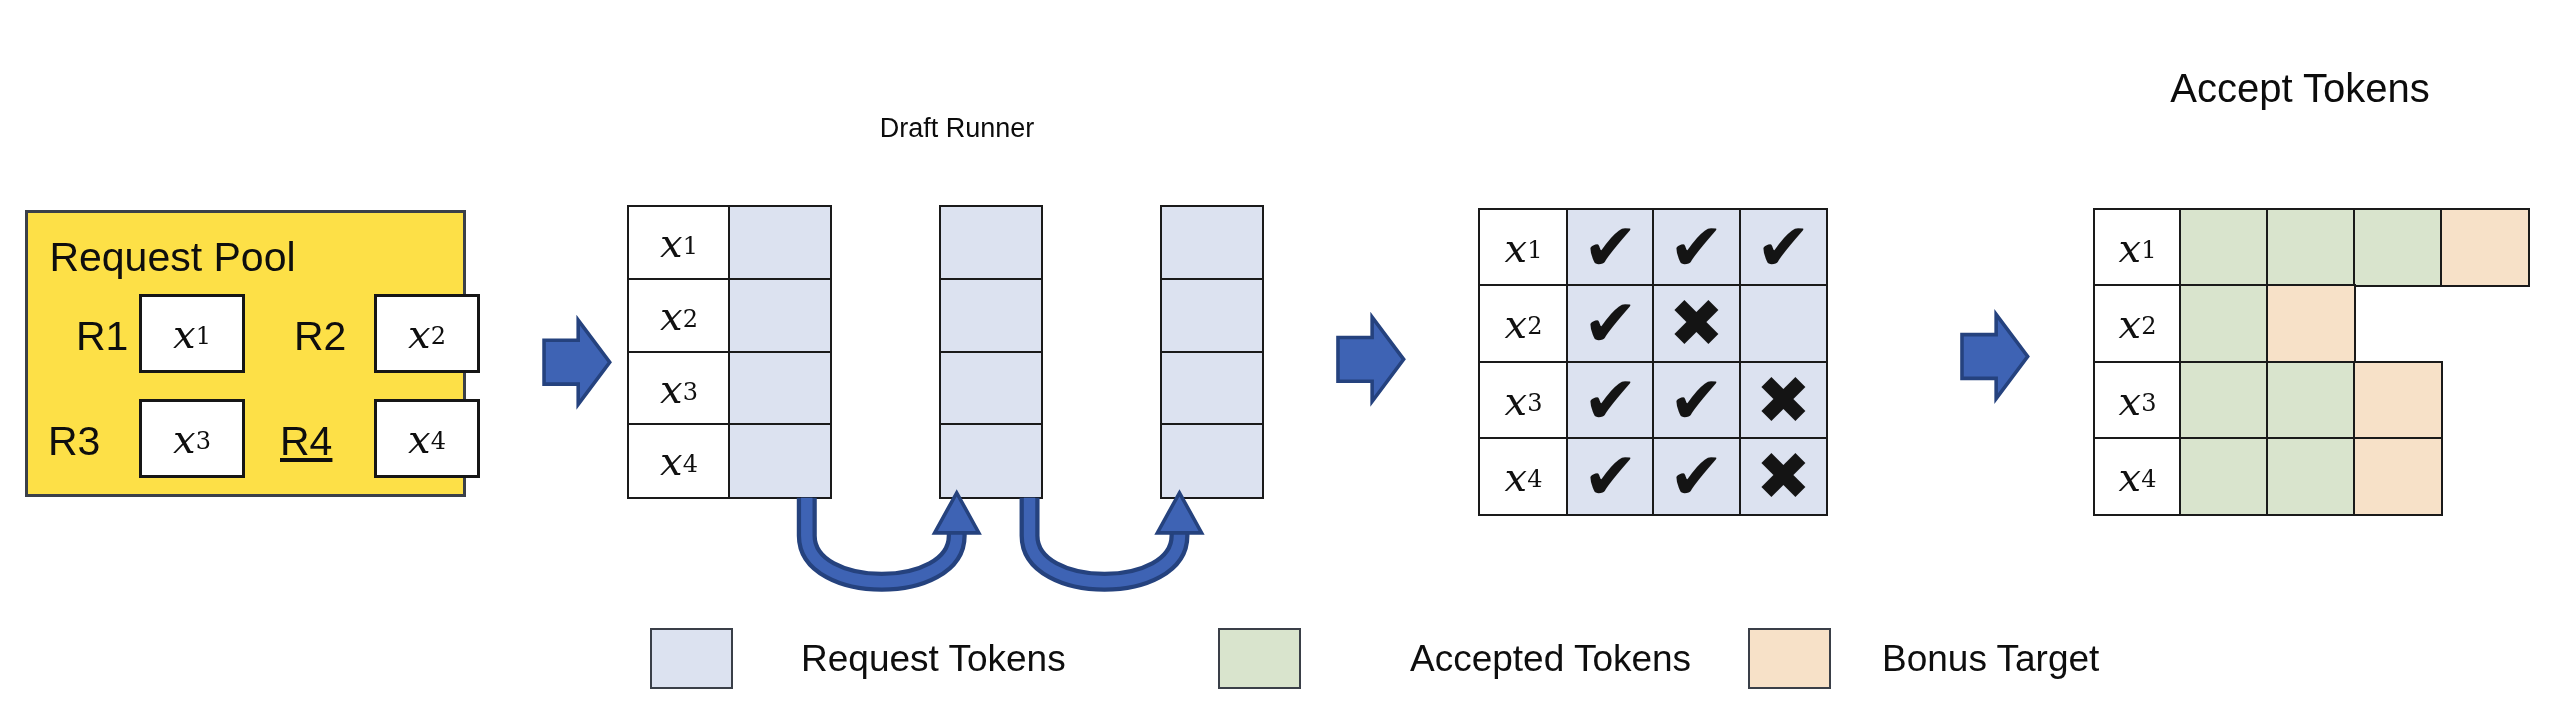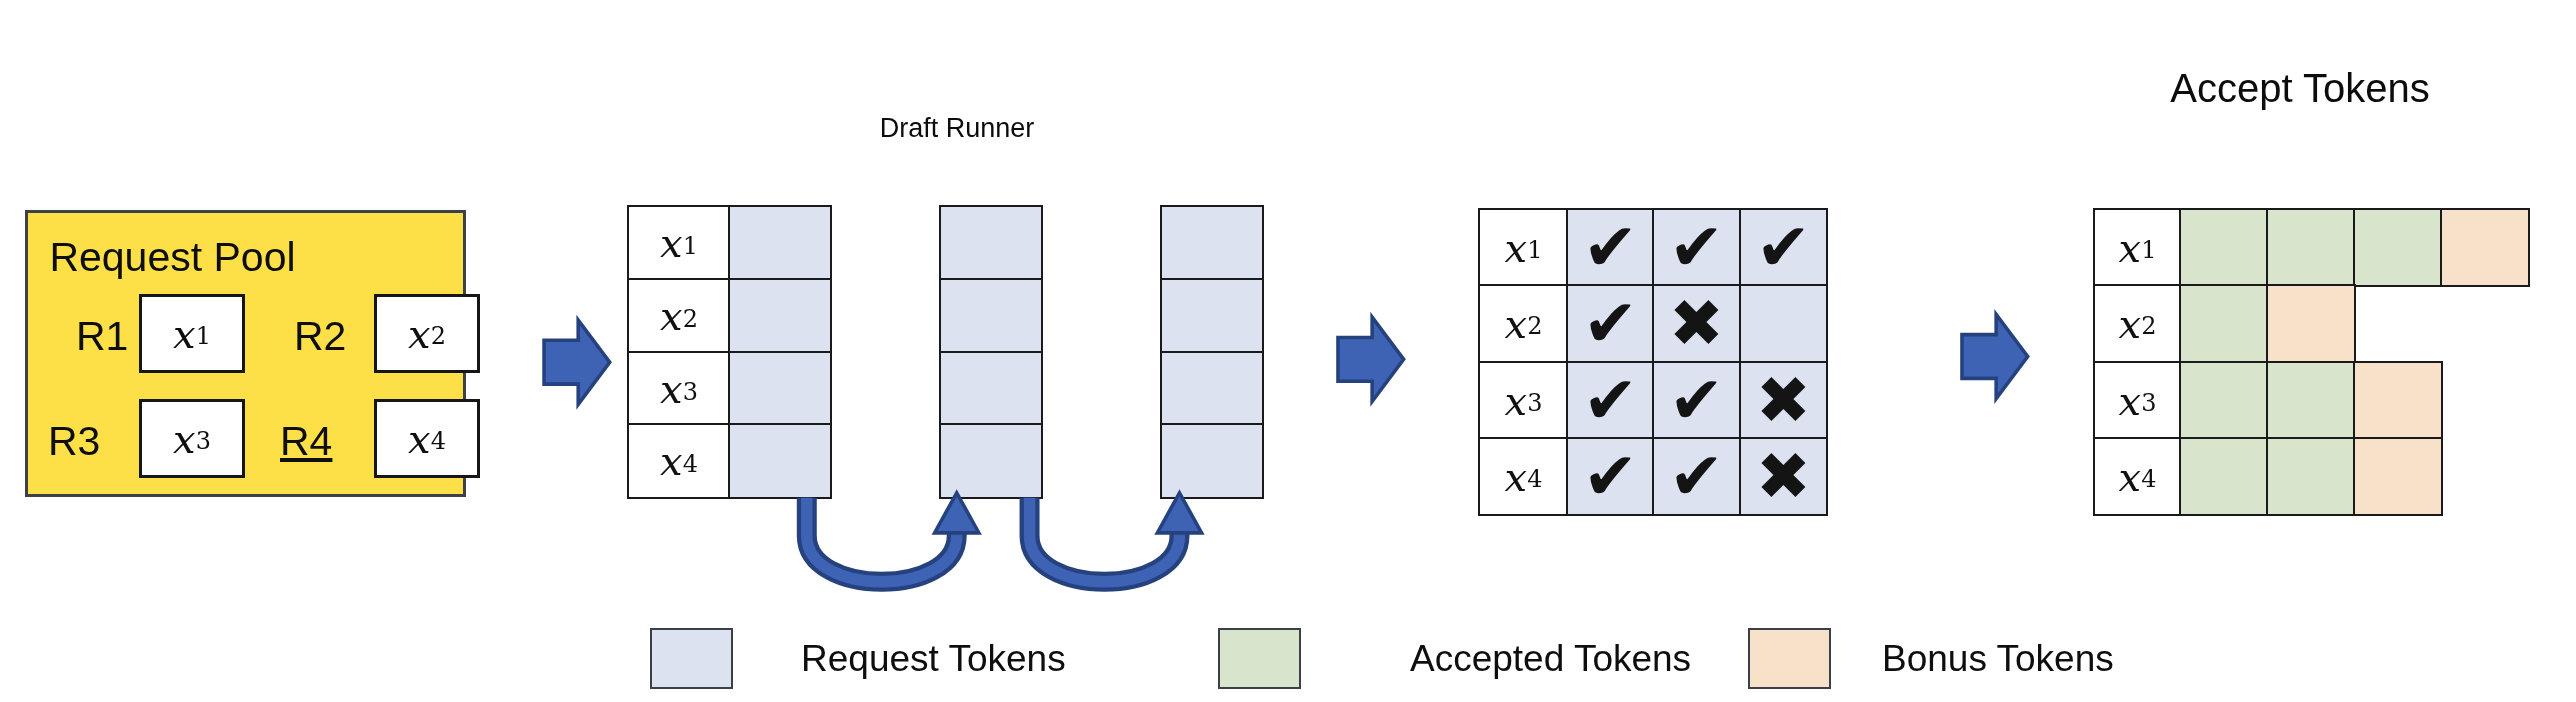--- a/index.html
+++ b/index.html
@@ -151,21 +151,21 @@
       <div class="cell" style="left: 173px; top: 229px; width: 90px; height: 79px; background: rgb(217, 228, 205);"></div>
       <div class="cell" style="left: 260px; top: 229px; width: 90px; height: 79px; background: rgb(247, 225, 200);"></div>
     </div>
 
   <div id="legend">
       <div class="swatch" style="left: 650px; background: rgb(220, 226, 240);"></div>
       <div class="legend-label" style="left: 801px;">Request Tokens</div>
       <div class="swatch" style="left: 1218px; background: rgb(217, 228, 205);"></div>
       <div class="legend-label" style="left: 1410px;">Accepted Tokens</div>
       <div class="swatch" style="left: 1748px; background: rgb(247, 225, 200);"></div>
-      <div class="legend-label" style="left: 1882px;">Bonus Tokens</div>
+      <div class="legend-label" style="left: 1882px;">Bonus Target</div>
     </div>
 
   <svg id="arrow-layer" width="2576" height="703" viewBox="0 0 3608 984">
       <polygon points="762,476.32 809.84,476.32 809.84,448 854,507 809.84,566 809.84,537.68 762,537.68" fill="#3E63B4" stroke="#25427E" stroke-width="5"></polygon>
       <polygon points="1874,472.32 1921.84,472.32 1921.84,444 1966,503 1921.84,562 1921.84,533.68 1874,533.68" fill="#3E63B4" stroke="#25427E" stroke-width="5"></polygon>
       <polygon points="2748,468.32 2795.84,468.32 2795.84,440 2840,499 2795.84,558 2795.84,529.68 2748,529.68" fill="#3E63B4" stroke="#25427E" stroke-width="5"></polygon>
       <path d="M 1130 697 L 1130 750 C 1130 836, 1340 836, 1340 750 L 1340 742" fill="none" stroke="#25427E" stroke-width="28"></path>
       <path d="M 1130 697 L 1130 750 C 1130 836, 1340 836, 1340 750 L 1340 742" fill="none" stroke="#3E63B4" stroke-width="16"></path>
       <polygon points="1309,746 1371,746 1340,690" fill="#3E63B4" stroke="#25427E" stroke-width="5"></polygon>
       <path d="M 1442 697 L 1442 750 C 1442 836, 1652 836, 1652 750 L 1652 742" fill="none" stroke="#25427E" stroke-width="28"></path>

